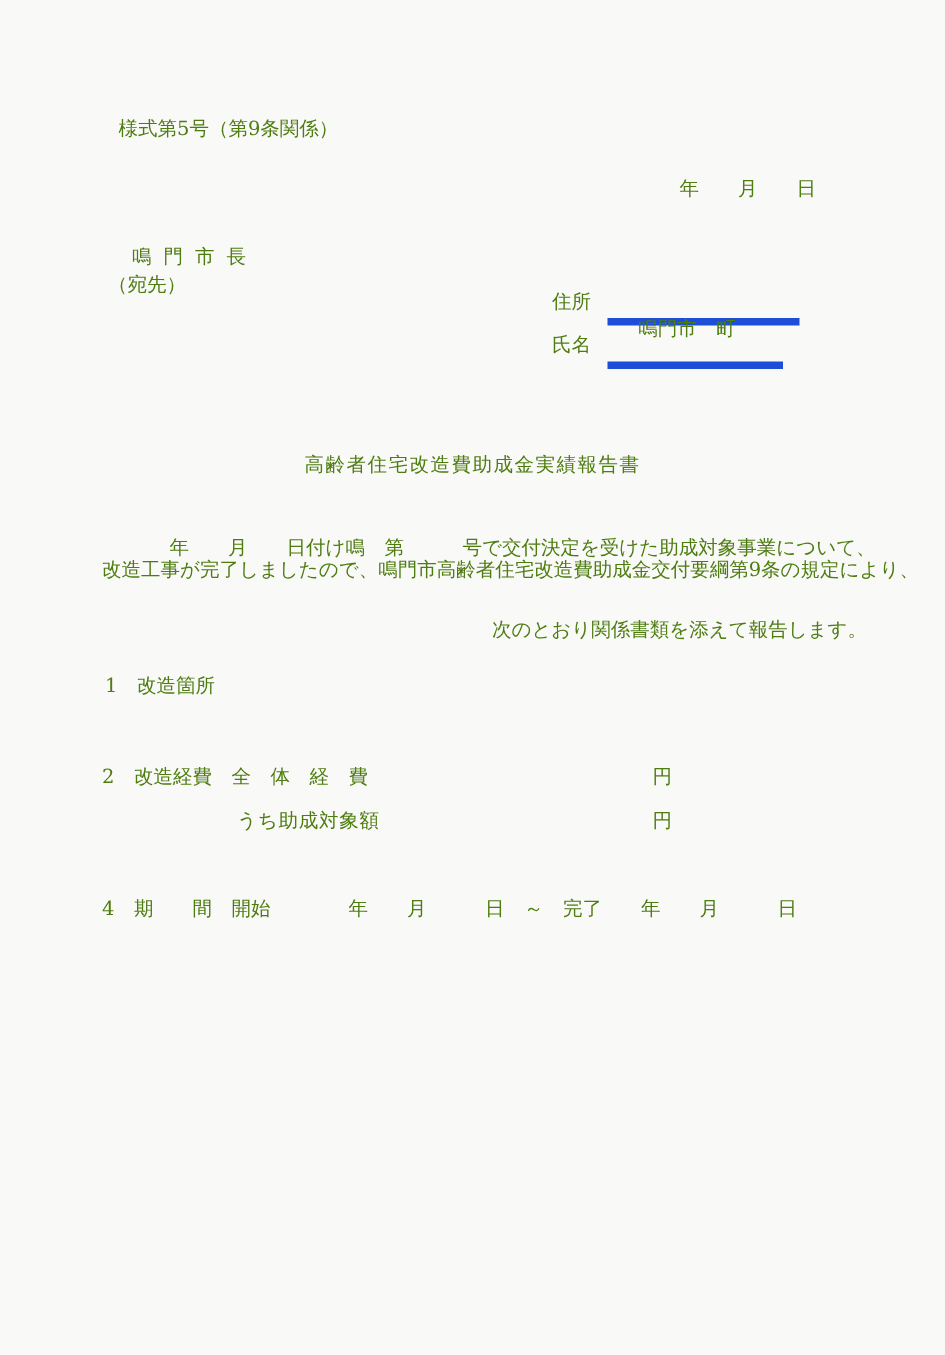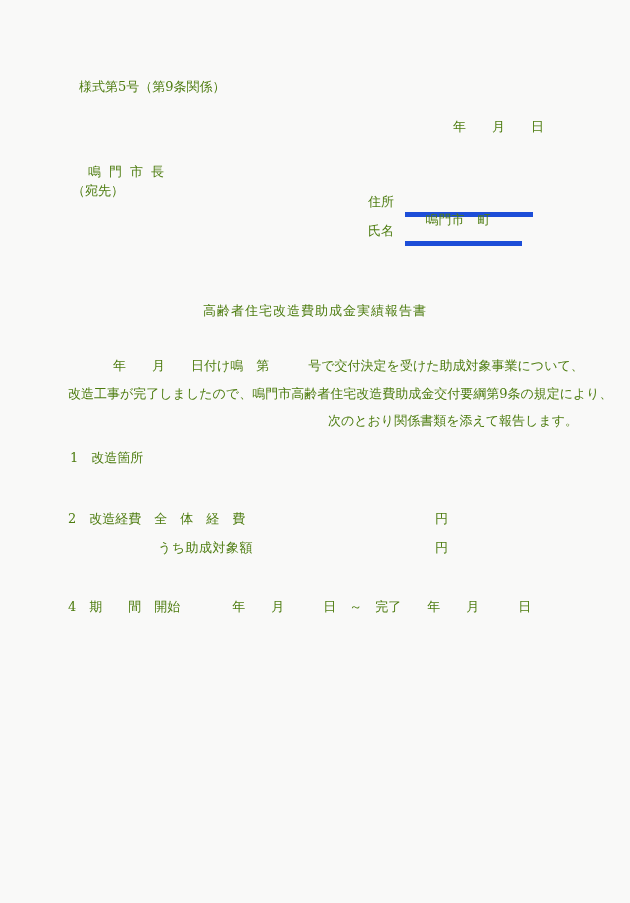--- a/index.html
+++ b/index.html
@@ -70,21 +70,21 @@
   </div>
 
   <div class="abs" style="left:368px; top:222px;">氏名</div>
   <div class="field-line" style="left:405px; top:222px; width:117px;">
     <span></span>
   </div>
 
   <div class="abs para indent1" style="left:68px; top:357px;">年　　月　　日付け鳴　第　　　号で交付決定を受けた助成対象事業について、</div>
 
   <div class="abs title" style="top:302px;">高齢者住宅改造費助成金実績報告書</div>
-  <div class="abs para" style="left:68px; top:385px;">改造工事が完了しましたので、鳴門市高齢者住宅改造費助成金交付要綱第9条の規定により、</div>
+  <div class="abs para" style="left:68px; top:372px;">改造工事が完了しましたので、鳴門市高齢者住宅改造費助成金交付要綱第9条の規定により、</div>
   <div class="abs para" style="left:68px; top:412px;text-align:right;">次のとおり関係書類を添えて報告します。</div>
 
   <div class="abs" style="left:70px; top:449px;">1　改造箇所</div>
 
   <div class="abs" style="left:68px; top:510px;">2　改造経費　全　体　経　費</div>
   <div class="abs" style="left:435px; top:510px;">円</div>
   <div class="abs ls-small" style="left:158px; top:539px;">うち助成対象額</div>
   <div class="abs" style="left:435px; top:539px;">円</div>
 
   <div class="abs" style="left:68px; top:598px;">4　期　　間　開始　　　　年　　月　　　日　～　完了　　年　　月　　　日</div>

